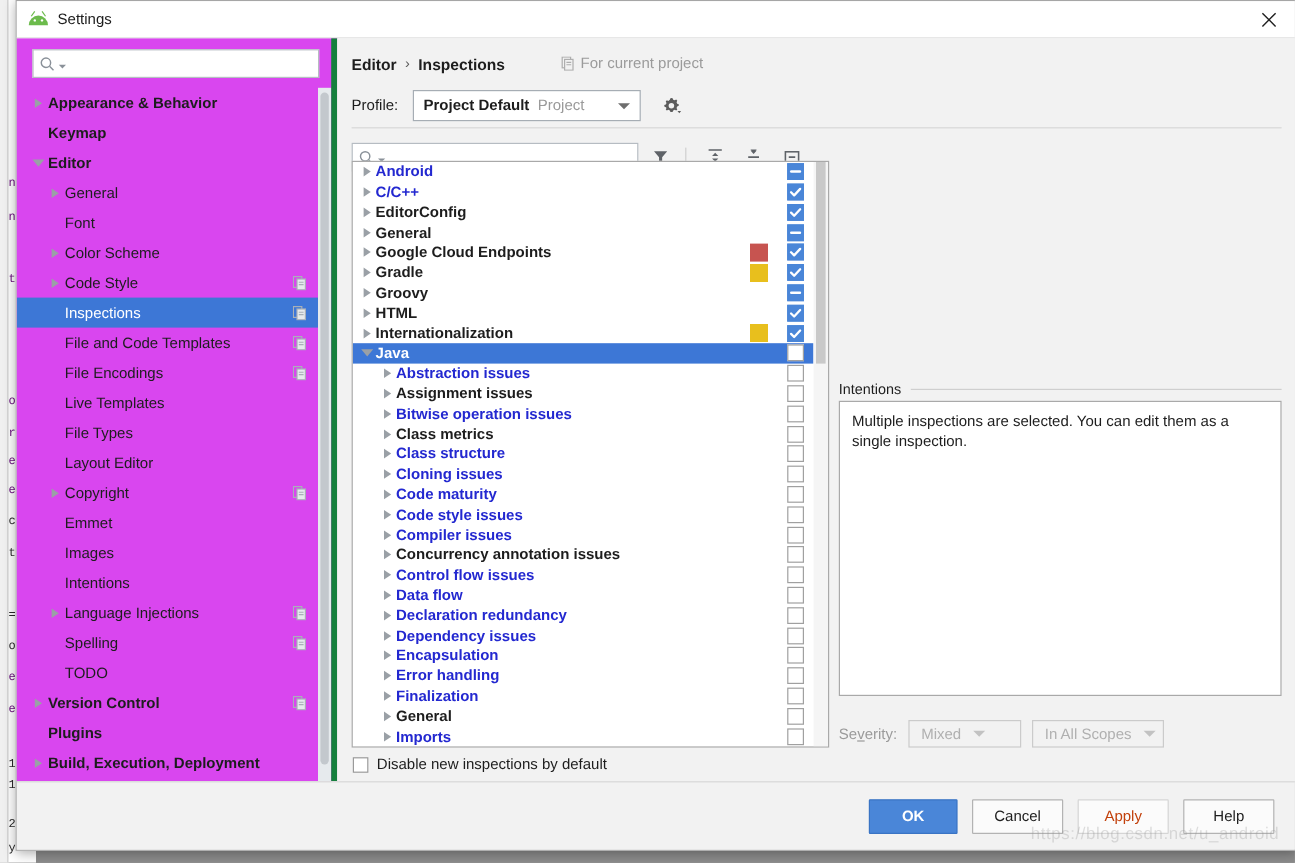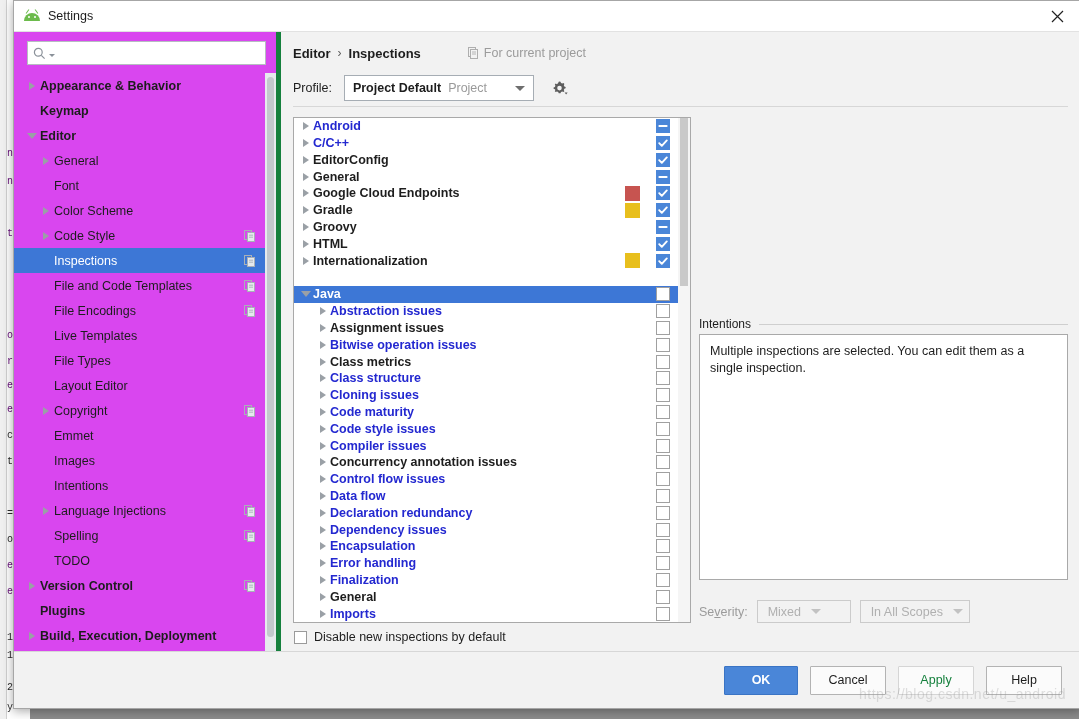--- a/index.html
+++ b/index.html
@@ -210,21 +210,21 @@
     border-top: 4px solid transparent; border-bottom: 4px solid transparent;
     border-left: 6px solid #9aa0a6;
   }
   .irow .iarrow.open i {
     border-left: 5px solid transparent; border-right: 5px solid transparent;
     border-top: 6px solid #9aa0a6; border-bottom: 0;
   }
   .irow.child { padding-left: 22px; }
   .irow .itext { color: #1d1d1d; }
   .irow .itext.blue { color: #2328d0; }
-  .irow.selected { background: #3d77d6; margin-top: 17px; }
+  .irow.selected { background: #3d77d6; }
   .irow.selected .itext { color: #ffffff; }
   .swatch {
     position: absolute; right: 38px; width: 15px; height: 15px;
   }
   .icb {
     position: absolute; right: 8px; width: 14px; height: 14px;
     box-sizing: border-box;
   }
   .icb.off { background: #ffffff; border: 1px solid #a0a0a0; }
   .icb.on, .icb.mixed { background: #4a86d8; border: 1px solid #4a86d8; }
@@ -283,21 +283,21 @@
     height: 27px; min-width: 74px; margin-left: 12px;
     border: 1px solid #b3b3b3; background: #fbfbfb; color: #1d1d1d;
     font-size: 12.5px; font-family: "Liberation Sans", sans-serif;
     display: flex; align-items: center; justify-content: center;
     cursor: pointer; border-radius: 1px;
   }
   .btn.primary {
     background: #4a86d8; border-color: #3a74c4; color: #ffffff;
     font-weight: bold; min-width: 72px;
   }
-  .btn.disabled { color: #15803d; border-color: #d5d5d5; cursor: default; }
+  .btn.disabled { color: #c2410c; border-color: #d5d5d5; cursor: default; }
 
   .watermark {
     position: absolute; right: 14px; bottom: 6px;
     font-size: 14px; color: rgba(150,150,150,.30);
     font-family: Liberation Sans, sans-serif; letter-spacing: .5px;
     pointer-events: none; white-space: nowrap;
   }
 </style>
 </head>
 <body>

